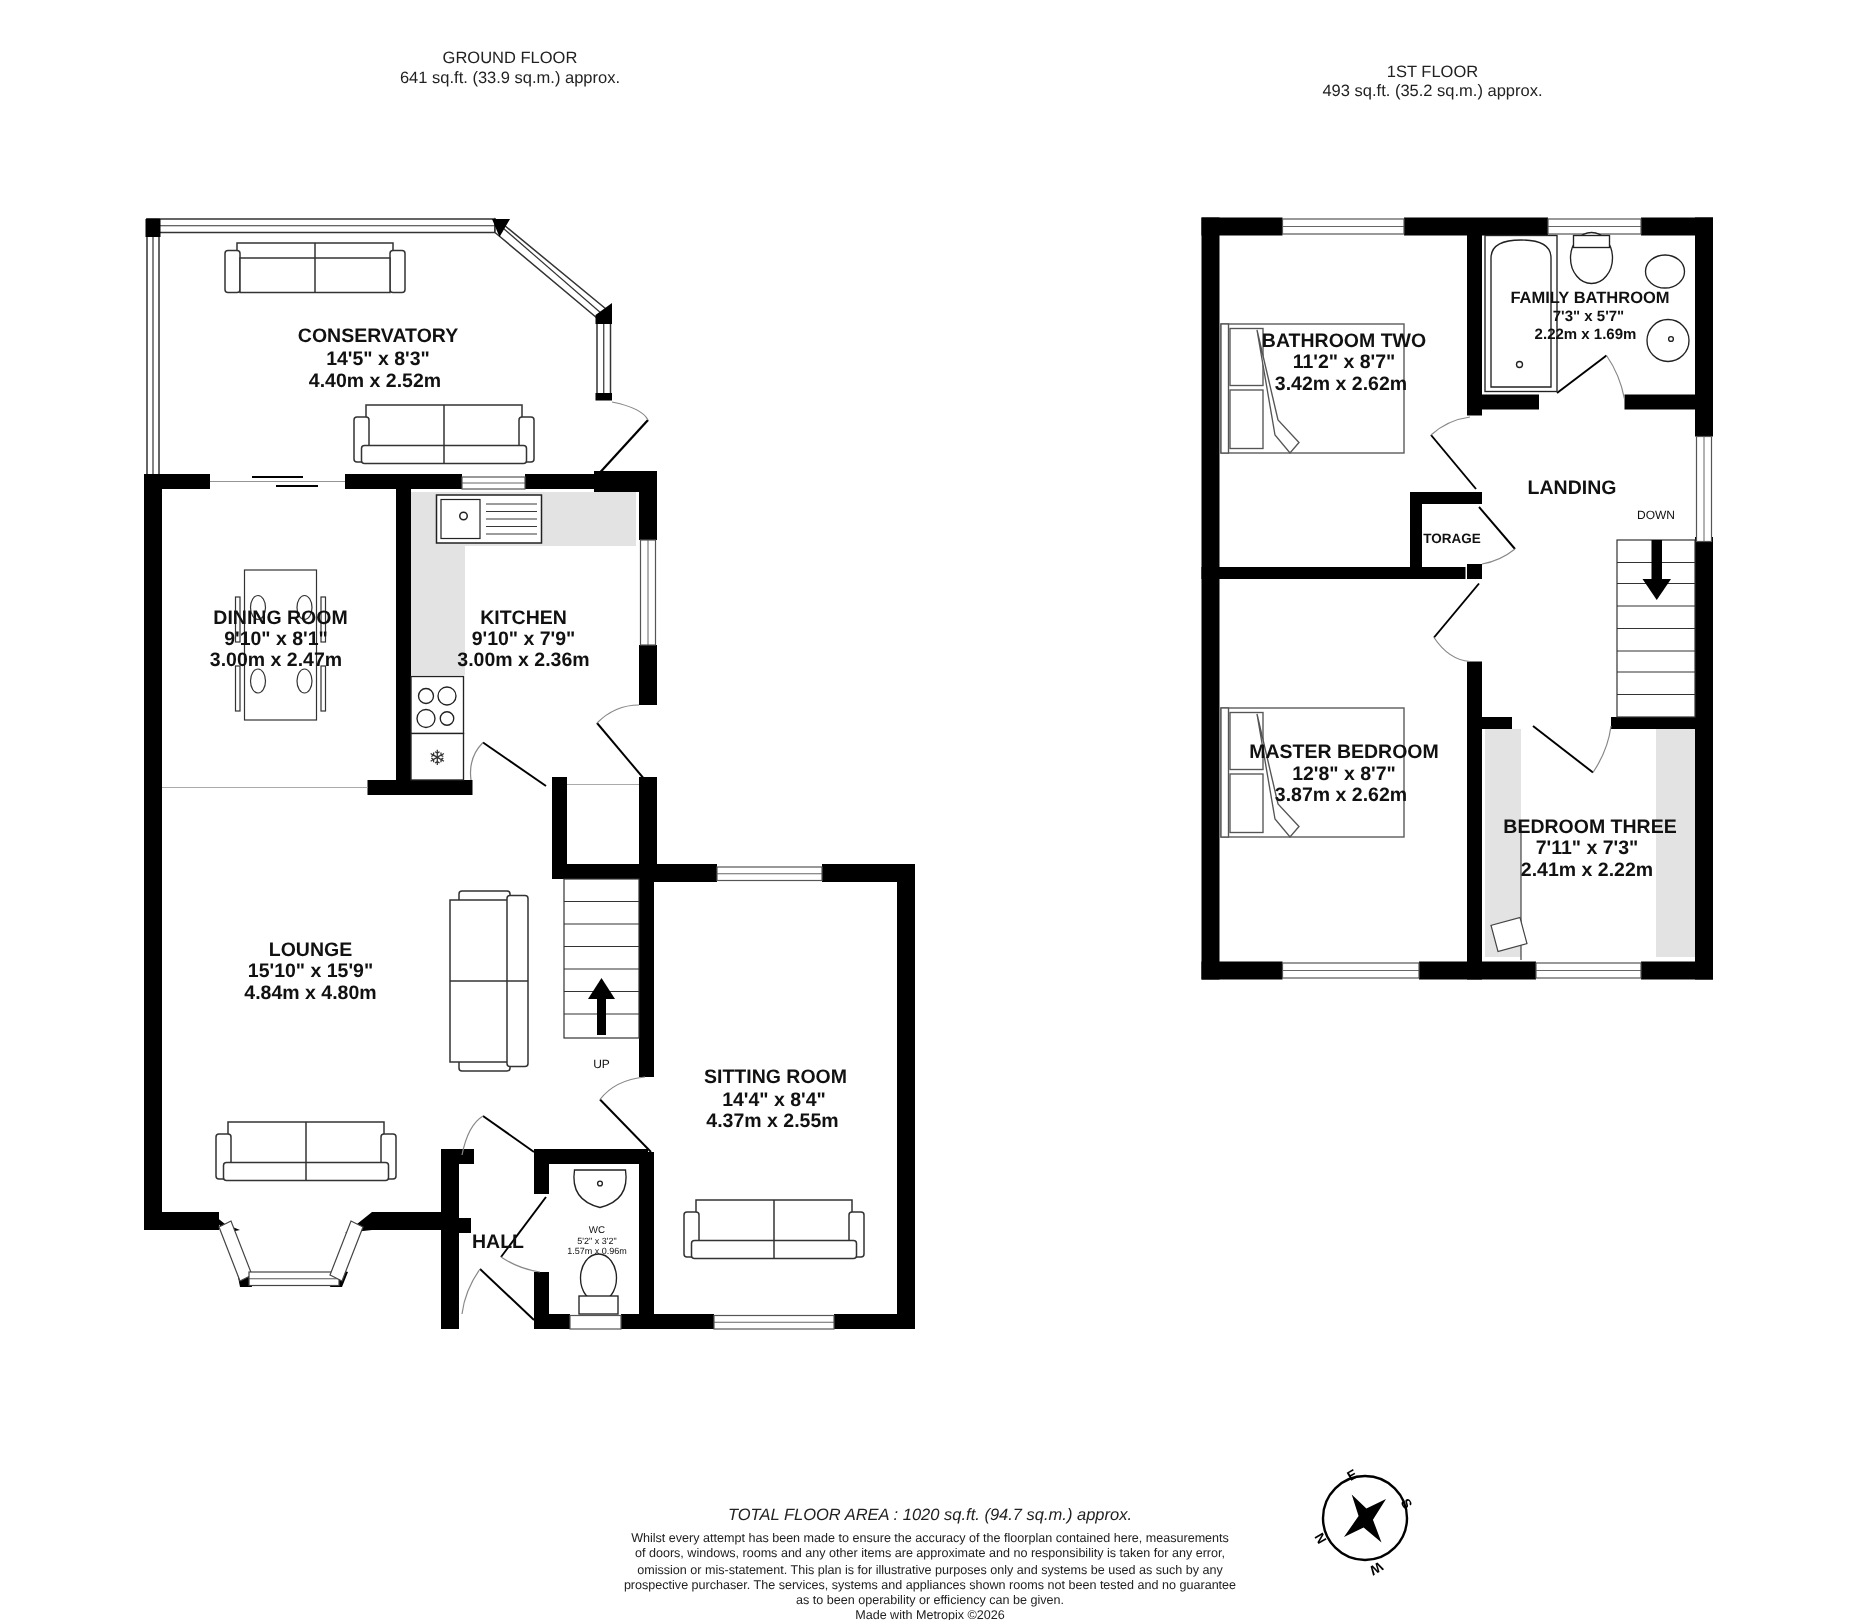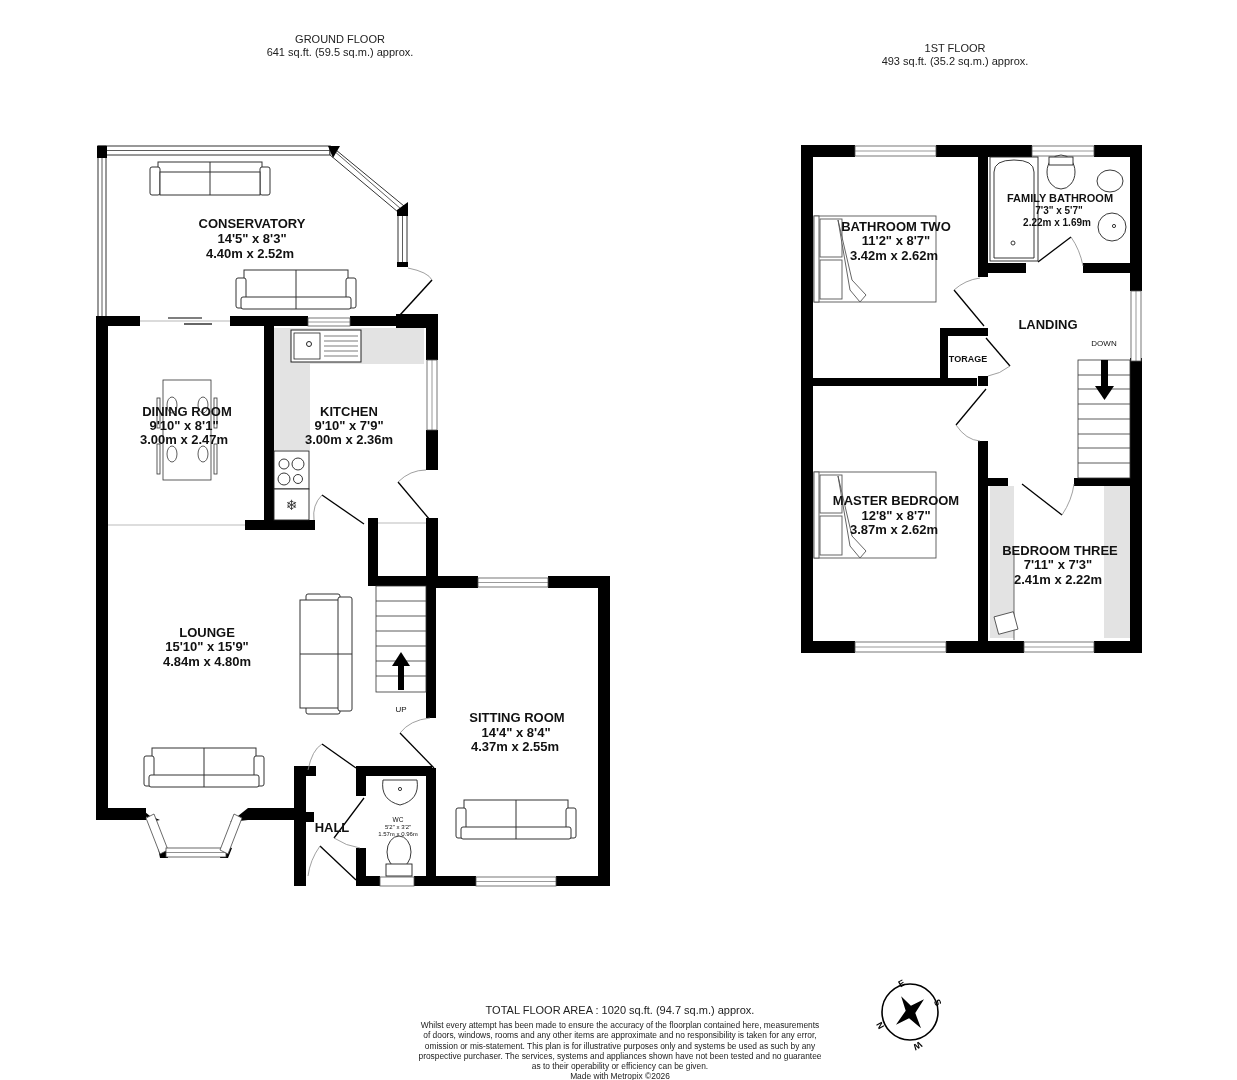--- a/index.html
+++ b/index.html
@@ -3,29 +3,29 @@
 <meta charset="utf-8">
 <style>
   html, body { margin: 0; padding: 0; background: #ffffff; }
   body { width: 1237px; height: 1080px; position: relative; overflow: hidden; font-family: "Liberation Sans", sans-serif; color: #000; }
   svg { position: absolute; left: 0; top: 0; }
   .hdr { position: absolute; text-align: center; font-size: 11px; line-height: 13px; color: #222; }
   .room-label { font-family: "Liberation Sans", sans-serif; font-weight: bold; fill: #111; }
   .room-dim { font-family: "Liberation Sans", sans-serif; font-weight: bold; fill: #111; }
   .small-lbl { font-family: "Liberation Sans", sans-serif; fill: #111; }
   .footer { position: absolute; left: 400px; width: 440px; text-align: center; color: #222; }
-  .footer .total { font-size: 11px; top: 1005px; }
+  .footer .total { font-size: 11px; top: 1005px; font-style: italic; }
   .footer .disc { font-size: 8.4px; line-height: 10.3px; }
 </style>
 </head>
 <body>
 
 <div class="hdr" style="left:200px; top:33px; width:280px;">
   <div>GROUND FLOOR</div>
-  <div>641 sq.ft. (59.5 sq.m.) approx.</div>
+  <div>641 sq.ft. (33.9 sq.m.) approx.</div>
 </div>
 <div class="hdr" style="left:815px; top:42px; width:280px;">
   <div>1ST FLOOR</div>
   <div>493 sq.ft. (35.2 sq.m.) approx.</div>
 </div>
 
 <svg width="1237" height="1080" viewBox="0 0 1237 1080">
   <defs>
     <g id="sofa-h">
       <rect x="8" y="0" width="104" height="12" fill="#fff" stroke="#333" stroke-width="1"></rect>
@@ -401,17 +401,17 @@
     <text x="-27" y="12" font-size="9" font-weight="bold" text-anchor="middle" transform="rotate(-120 -27 12)">N</text>
   </g>
 </svg>
 
 <div class="footer" style="top:1004px;">
   <div class="total">TOTAL FLOOR AREA : 1020 sq.ft. (94.7 sq.m.) approx.</div>
   <div class="disc" style="margin-top:4px;">
     <div>Whilst every attempt has been made to ensure the accuracy of the floorplan contained here, measurements</div>
     <div>of doors, windows, rooms and any other items are approximate and no responsibility is taken for any error,</div>
     <div>omission or mis-statement. This plan is for illustrative purposes only and systems be used as such by any</div>
-    <div>prospective purchaser. The services, systems and appliances shown have not been tested and no guarantee</div>
-    <div>as to their operability or efficiency can be given.</div>
+    <div>prospective purchaser. The services, systems and appliances shown rooms not been tested and no guarantee</div>
+    <div>as to been operability or efficiency can be given.</div>
     <div>Made with Metropix ©2026</div>
   </div>
 </div>
 
 </body></html>

